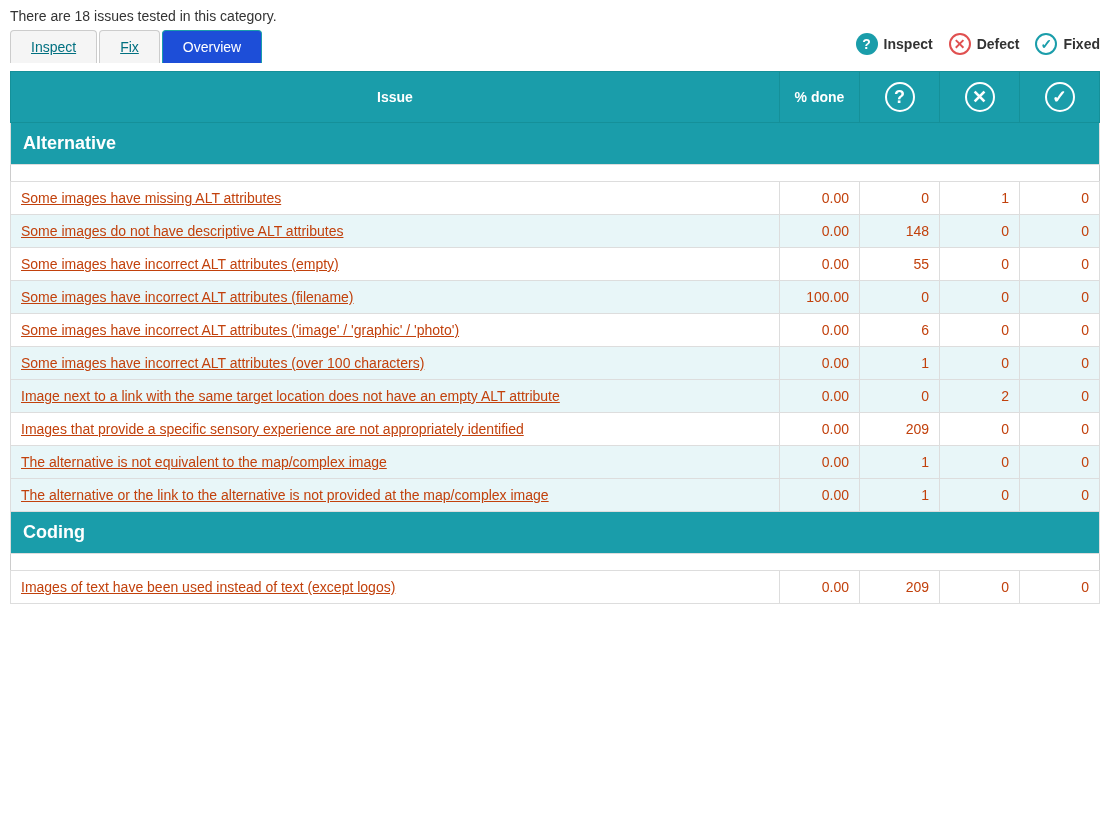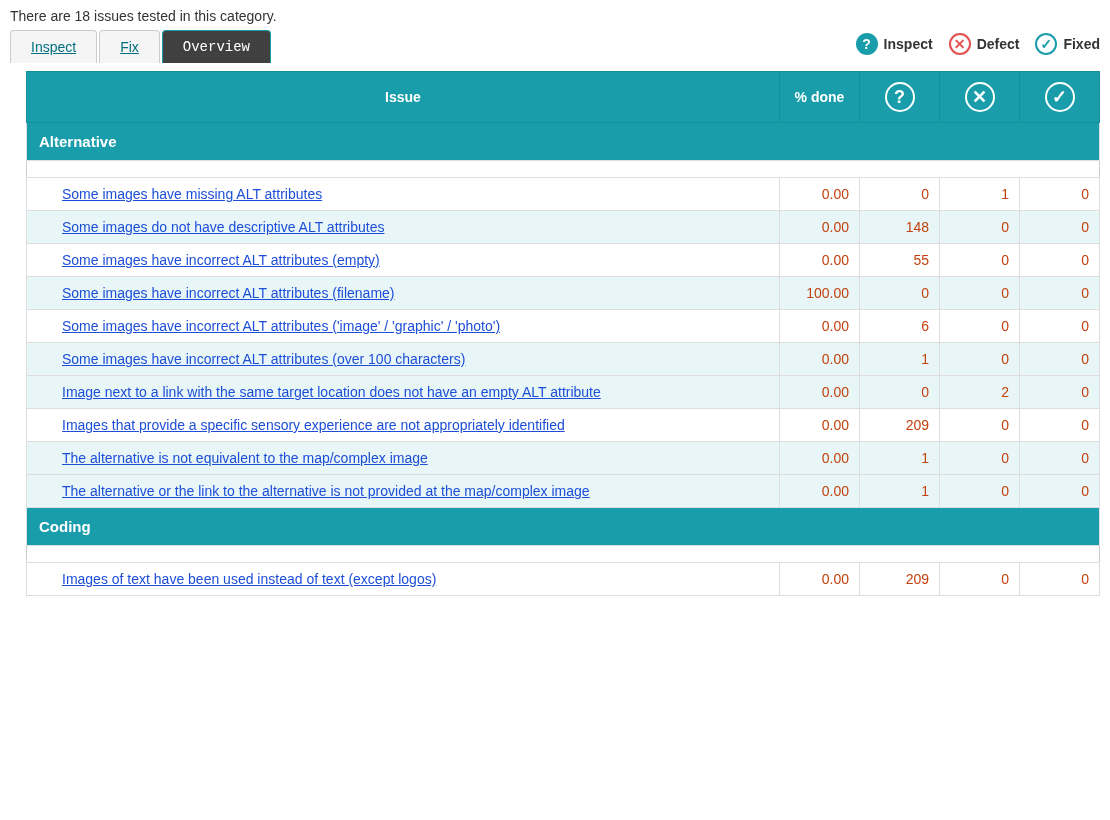--- a/index.html
+++ b/index.html
@@ -36,25 +36,24 @@
       cursor: pointer;
       font-size: 14px;
       background: #f5f5f5;
       border-radius: 4px 4px 0 0;
       margin-right: 2px;
       text-decoration: underline;
       color: #007080;
     }
 
     .tab.active {
-      background: #404040;
+      background: #1d4ed8;
       color: #fff;
       text-decoration: none;
       border-color: #1a9daa;
-      font-family: Liberation Mono, monospace;
     }
 
     .legend {
       display: flex;
       align-items: center;
       gap: 16px;
       padding-bottom: 8px;
     }
 
     .legend-item {
@@ -88,21 +87,21 @@
       color: #e05050;
     }
 
     .legend-icon.fixed {
       background: #fff;
       border: 2px solid #1a9daa;
       color: #1a9daa;
     }
 
     .main-table-wrapper {
-      padding: 0 10px 10px 26px;
+      padding: 0 10px 10px 10px;
     }
 
     table {
       width: 100%;
       border-collapse: collapse;
       border: 1px solid #ccc;
     }
 
     thead tr {
       background: #1a9daa;
@@ -156,21 +155,21 @@
       background: transparent;
       border: 2px solid #fff;
       color: #fff;
     }
 
     .category-row td {
       background: #1a9daa;
       color: #fff;
       font-weight: bold;
       padding: 10px 12px;
-      font-size: 15px;
+      font-size: 18px;
     }
 
     tbody tr {
       border-bottom: 1px solid #ddd;
     }
 
     tbody tr:nth-child(even):not(.category-row) {
       background: #e8f6f8;
     }
 
@@ -178,24 +177,23 @@
       background: #fff;
     }
 
     td {
       padding: 8px 10px;
       vertical-align: middle;
       border: 1px solid #ddd;
     }
 
     td.issue-cell a {
-      color: #1d4ed8;
+      color: #c2410c;
       text-decoration: underline;
       cursor: pointer;
-      margin-left: 25px;
     }
 
     td.num-cell {
       text-align: right;
       color: #c2410c;
     }
 
     .spacer-row td {
       height: 8px;
       background: #fff;

